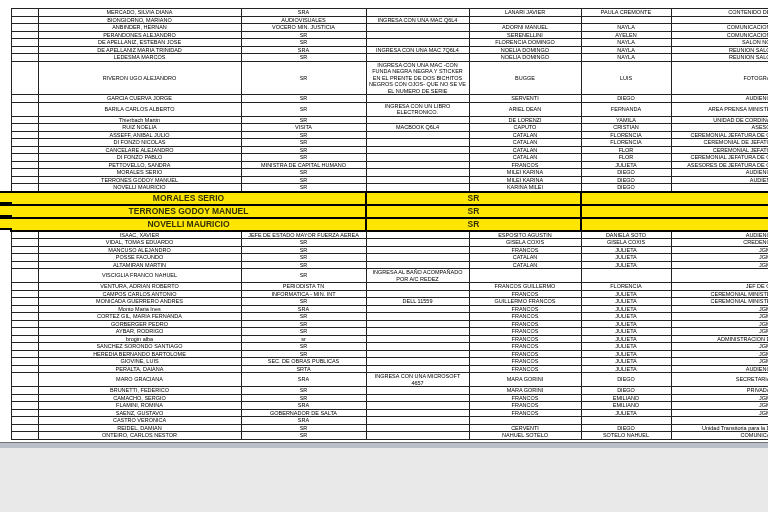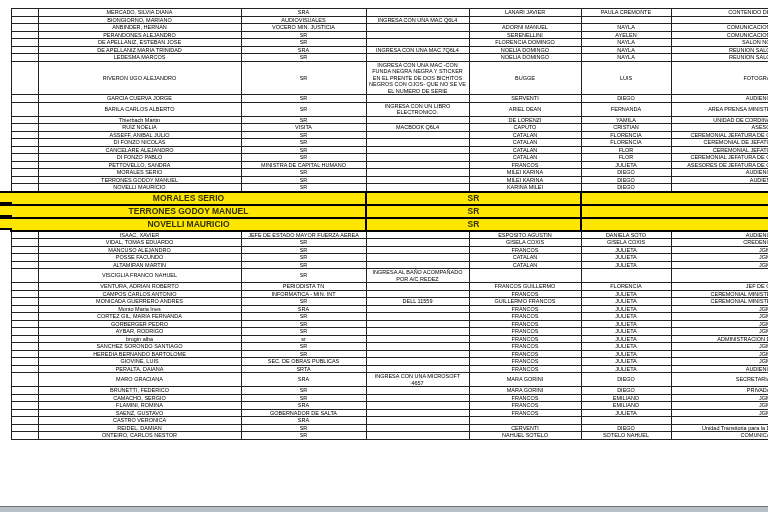--- a/index.html
+++ b/index.html
@@ -1,17 +1,17 @@
 <!DOCTYPE html>
 <html><head>
 <meta charset="utf-8">
 <style>
   html,body{margin:0;padding:0;background:#e9e9e9;}
   #viewport{
-    position:relative;width:768px;height:512px;background:#ffffff;
+    position:relative;width:768px;height:448px;background:#ffffff;
     overflow:hidden;font-family:"Liberation Sans",sans-serif;
   }
   table#tbl{
     border-collapse:collapse;table-layout:fixed;width:930px;
     margin:8px 0 0 10px;
   }
   td{
     border:1px solid #222222;
     font-size:5.5px;line-height:6.5px;height:6px;
     text-align:center;vertical-align:middle;color:#000;

